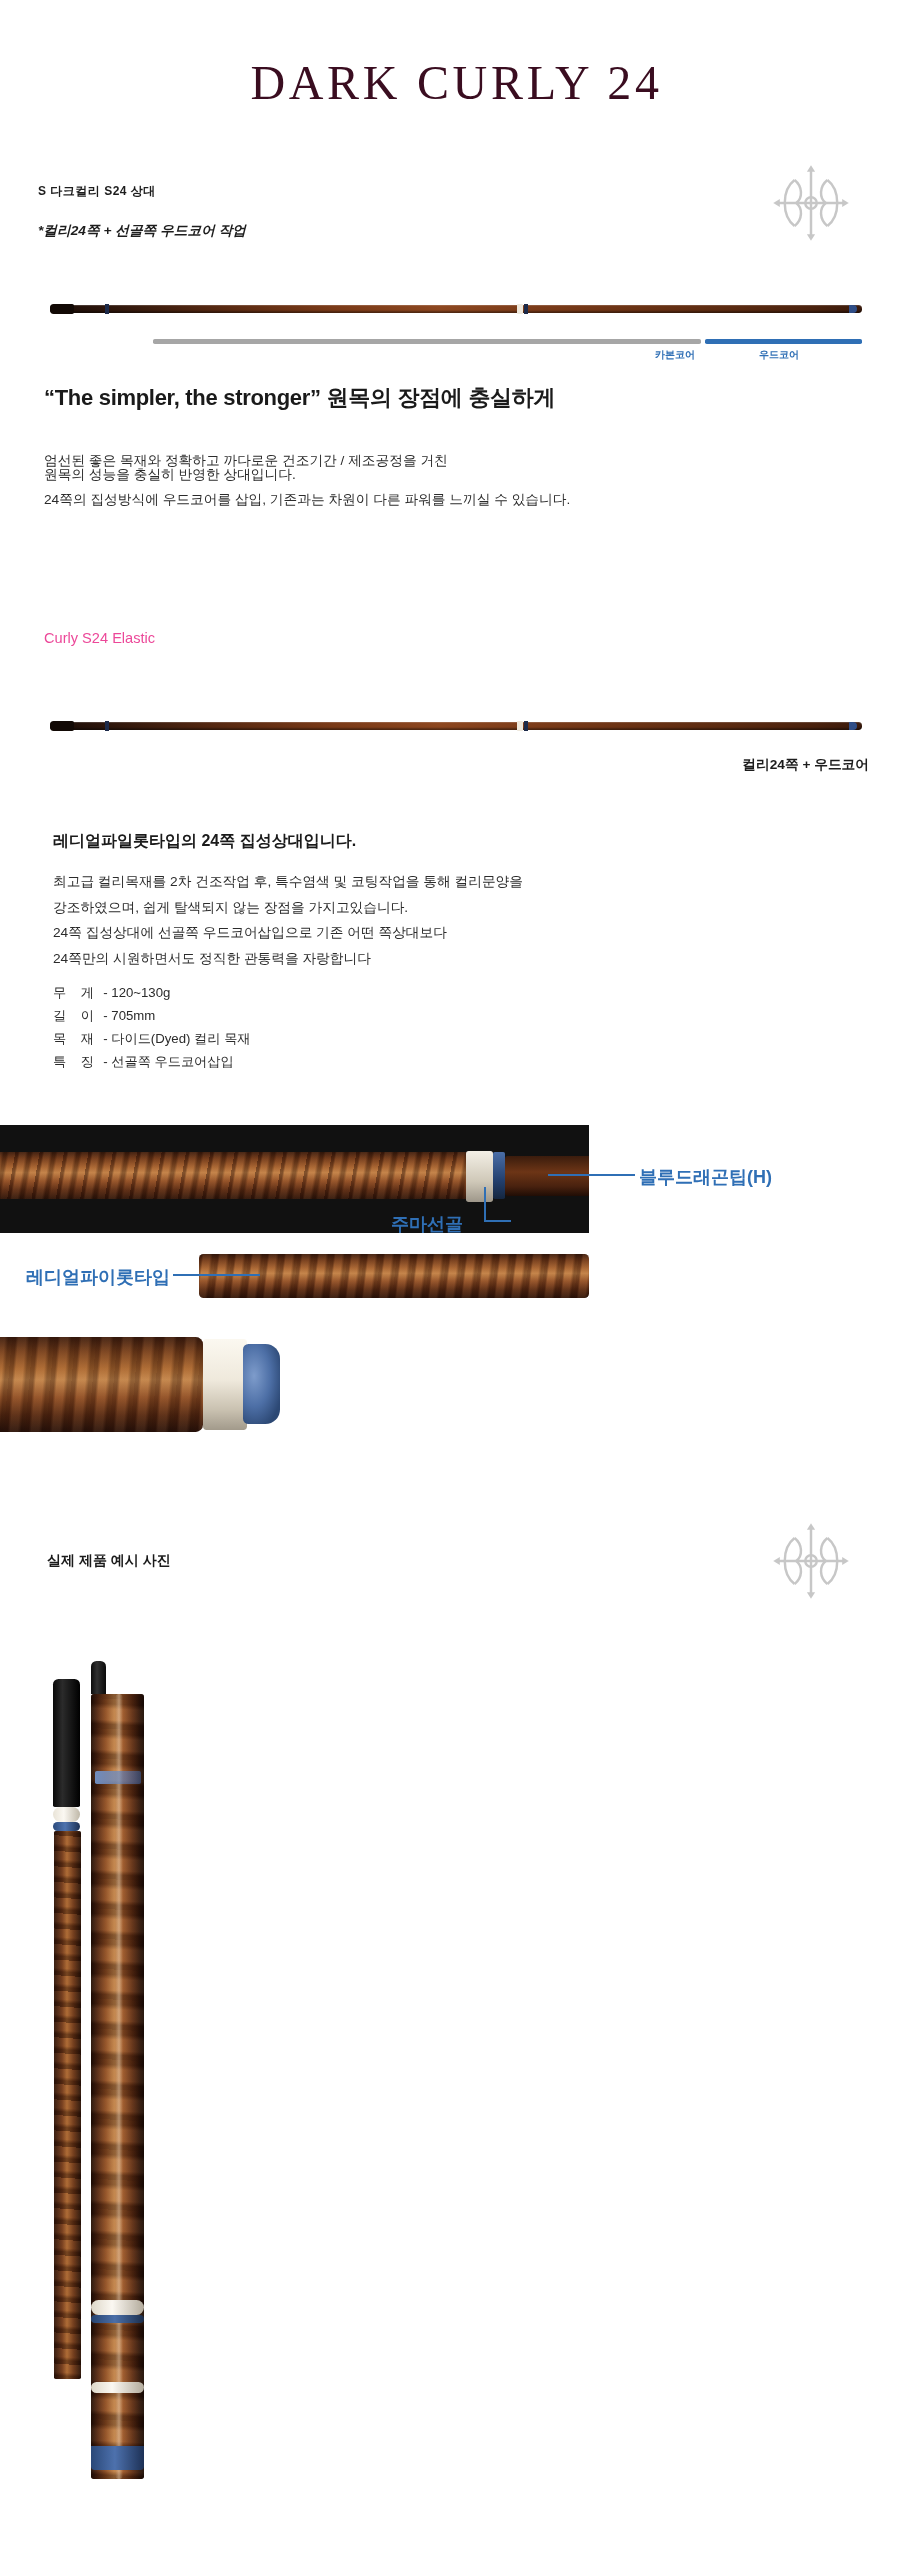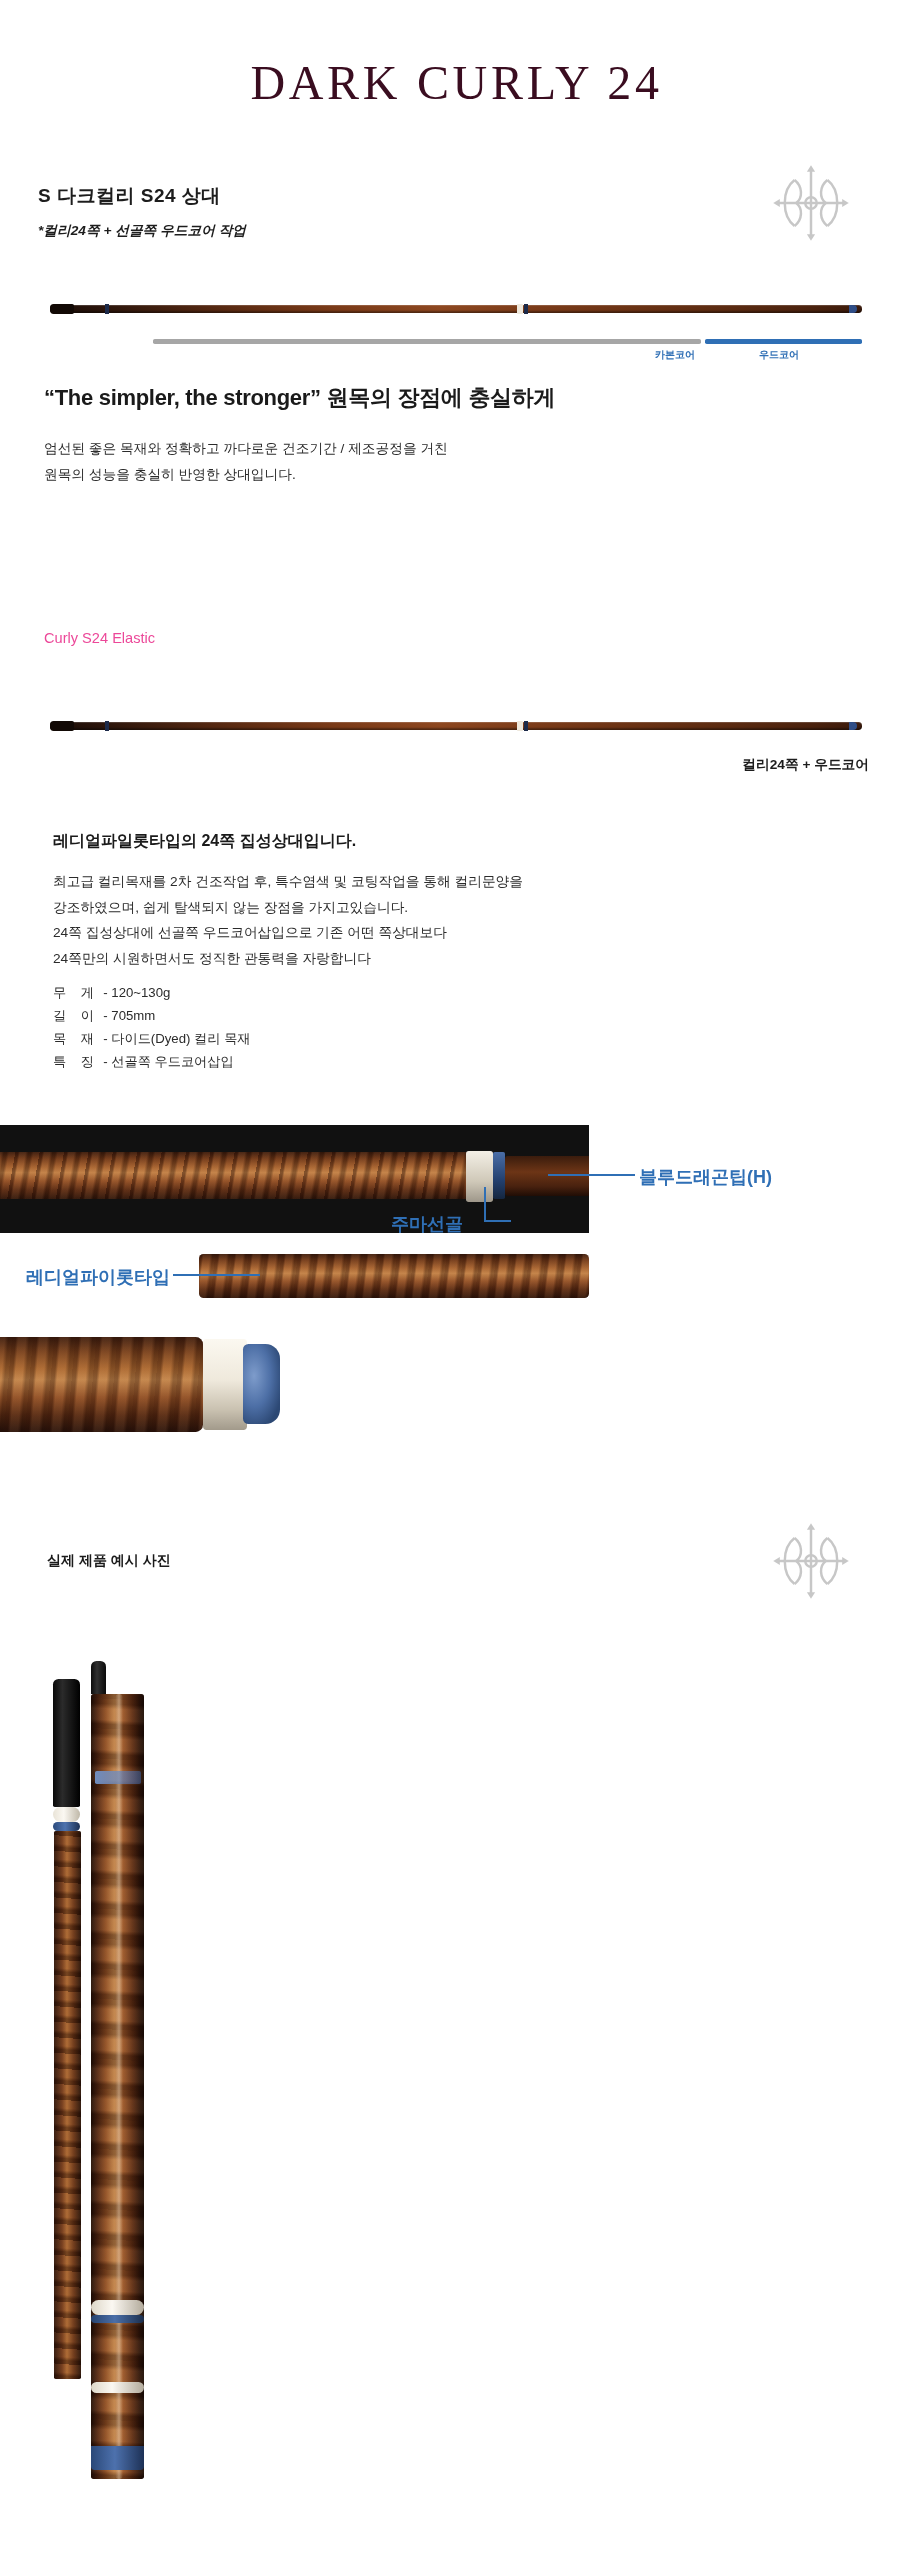--- a/index.html
+++ b/index.html
@@ -28,21 +28,21 @@
     font-size:48px;
     letter-spacing:3.7px;
     color:#3a0d20;
     font-weight:400;
   }
 
   
   .sec1-title {
     position:absolute;
     left:38px; top:183px;
-    font-size:19px;
+    font-size:12px;
     font-weight:bold;
     color:#1d1d1d;
     letter-spacing:0.5px;
   }
   .sec1-sub {
     position:absolute;
     left:38px; top:222px;
     font-size:13.7px;
     font-weight:bold;
     color:#1d1d1d;
@@ -352,22 +352,23 @@
     <div class="cue-tip" style="left:799px;"></div>
   </div>
 
   <div class="bar gray" style="left:153px; top:339px; width:548px;"></div>
   <div class="bar blue" style="left:705px; top:339px; width:157px;"></div>
   <div class="bar-label gray" style="left:655px; top:348px;">카본코어</div>
   <div class="bar-label" style="left:759px; top:348px;">우드코어</div>
 
   <div class="quote">“The simpler, the stronger” 원목의 장점에 충실하게</div>
 
-  <div class="body-text" style="left:44px; top:436px;">엄선된 좋은 목재와 정확하고 까다로운 건조기간 / 제조공정을 거친</div>
+  <div class="body-text" style="left:44px; top:448px;">엄선된 좋은 목재와 정확하고 까다로운 건조기간 / 제조공정을 거친</div>
   <div class="body-text" style="left:44px; top:462px;">원목의 성능을 충실히 반영한 상대입니다.</div>
+  <div class="body-text" style="left:44px; top:487px;">24쪽의 집성방식에 우드코어를 삽입, 기존과는 차원이 다른 파워를 느끼실 수 있습니다.</div>
 
   <div class="sec2-label">Curly S24 Elastic</div>
 
   <div class="cue-wrap2">
     <div class="cue-body"></div>
     <div class="cue-butt"></div>
     <div class="cue-ring" style="left:55px;"></div>
     <div class="cue-joint" style="left:467px;"></div>
     <div class="cue-ring" style="left:474px;"></div>
     <div class="cue-tip" style="left:799px;"></div>

